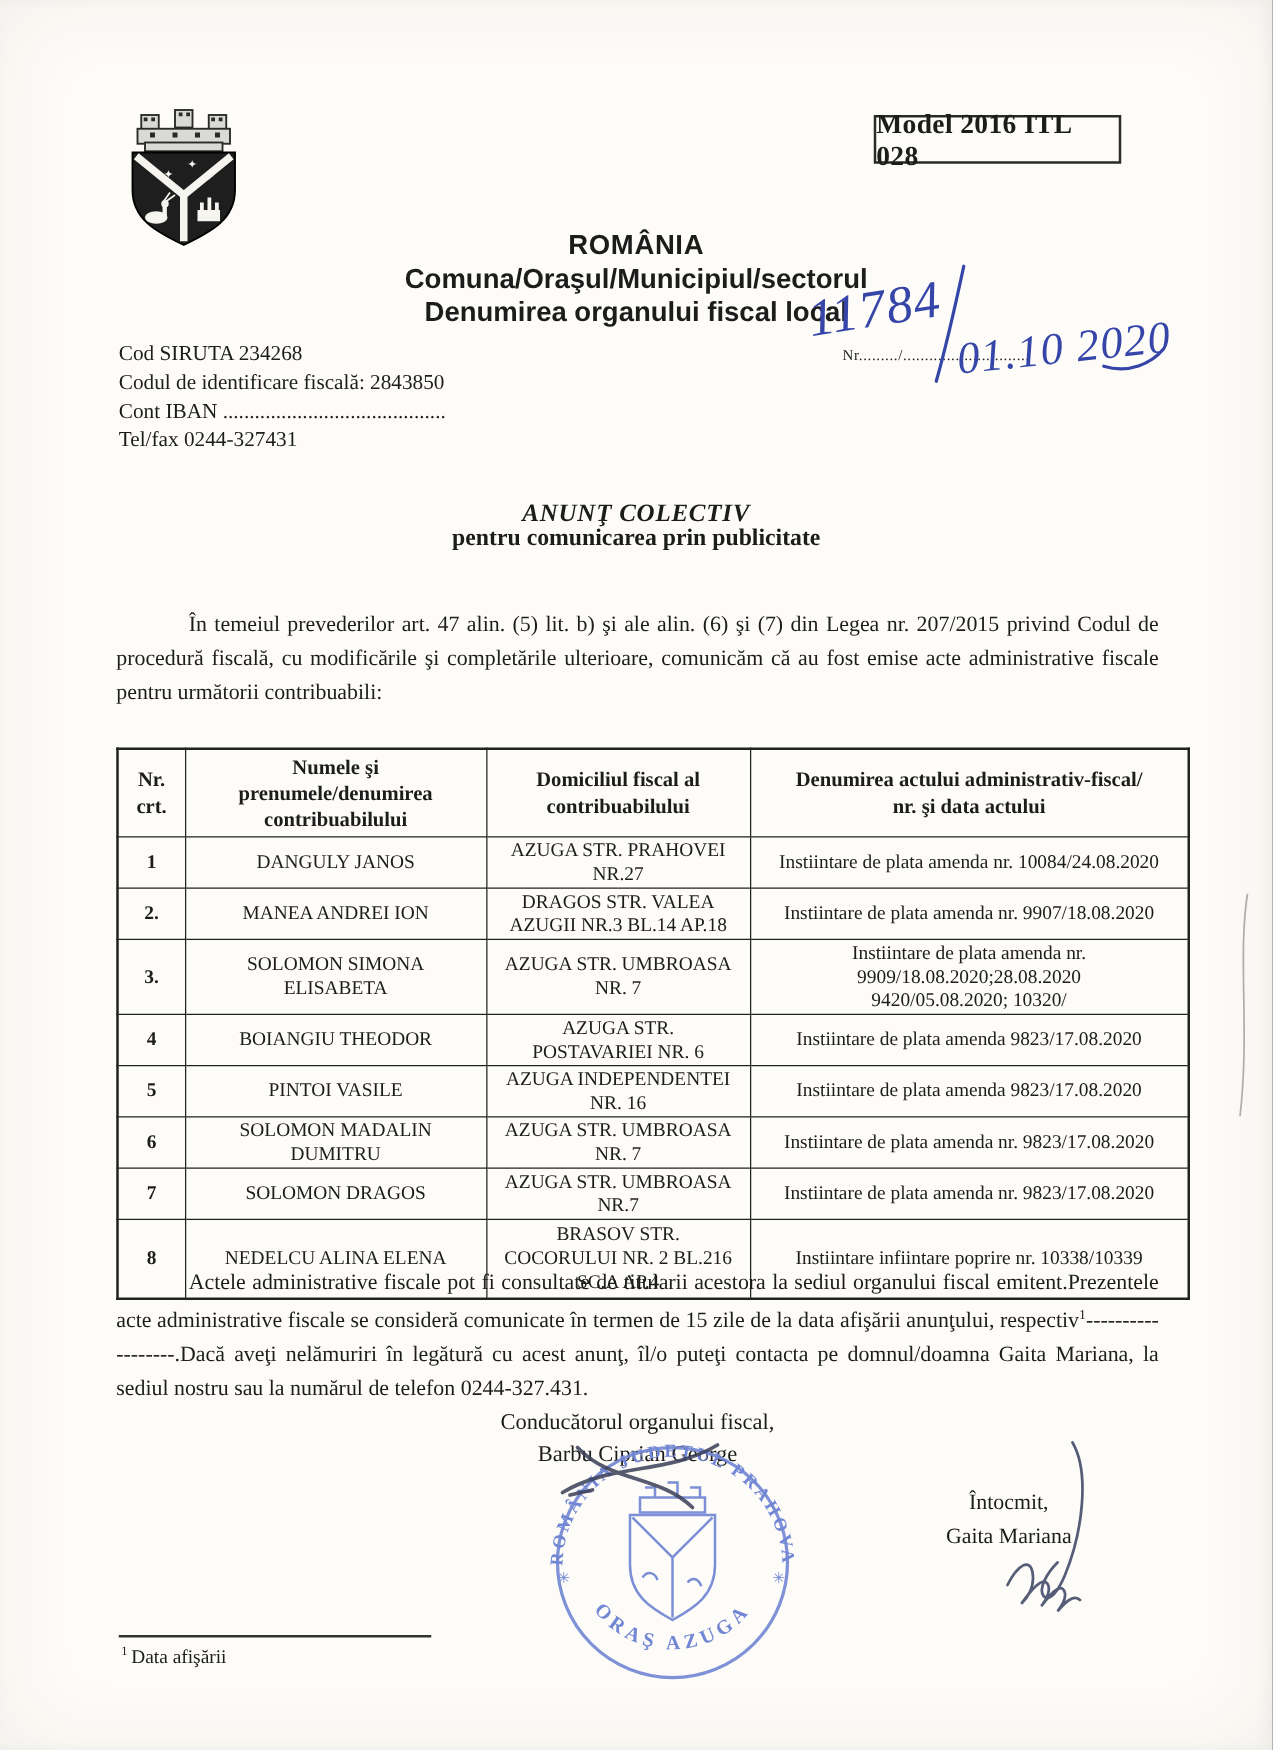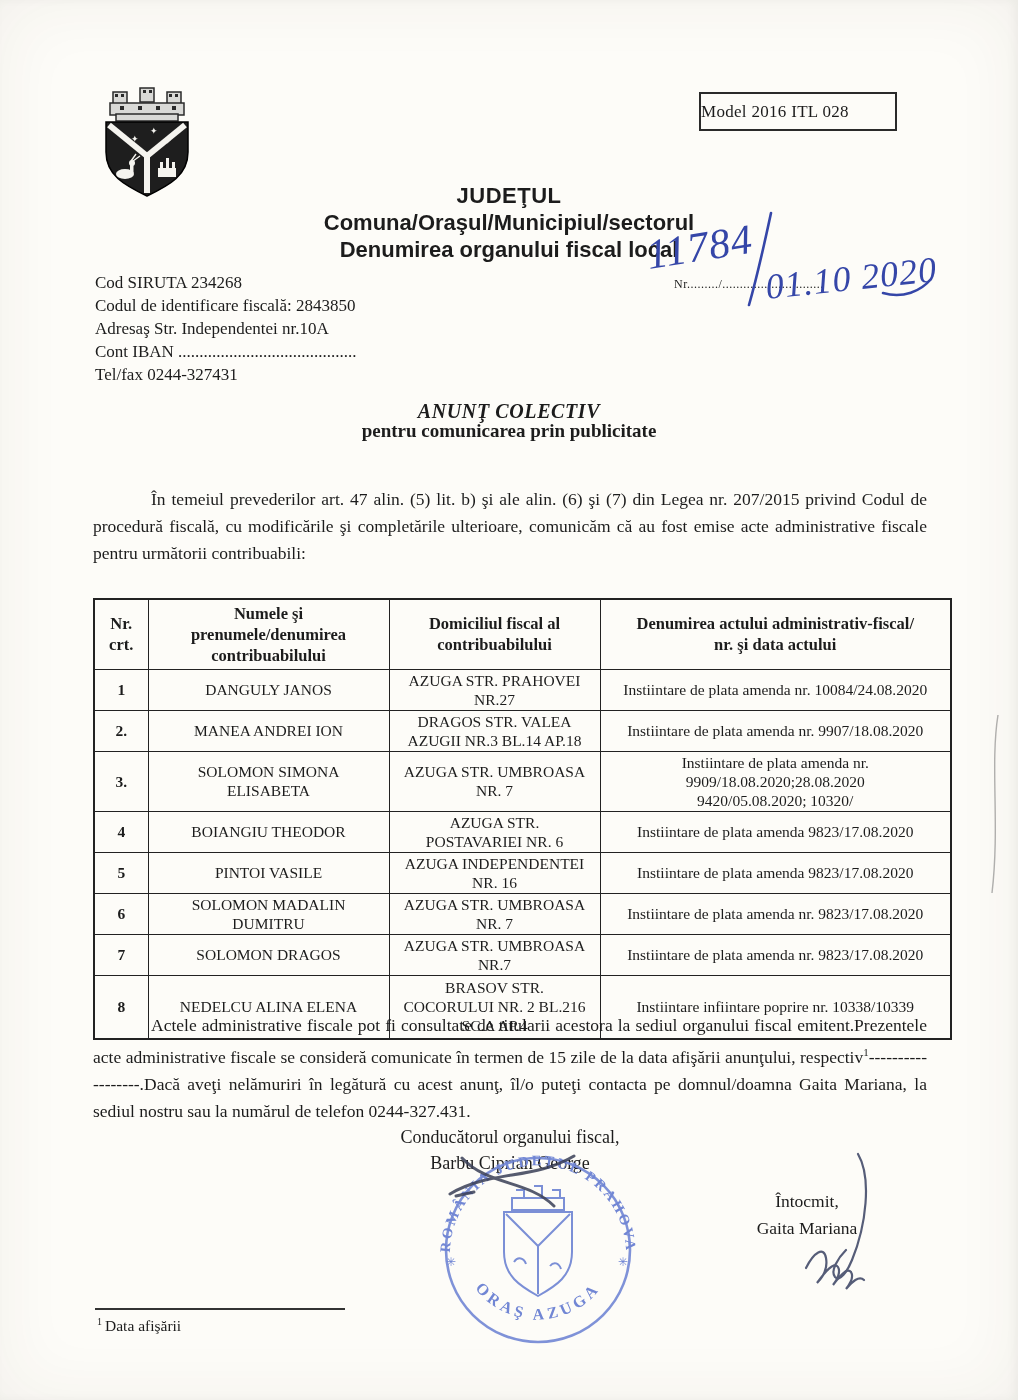--- a/index.html
+++ b/index.html
@@ -6,22 +6,22 @@
   .page{
     position:relative;width:1018px;height:1400px;margin:0 auto;
     background:#fdfcf8;overflow:hidden;
     font-family:"Liberation Serif","DejaVu Serif",serif;color:#1c1c1c;
     box-shadow:inset 0 0 70px rgba(60,55,40,.06), inset -4px 0 10px rgba(0,0,0,.04);
   }
   .abs{position:absolute;}
   
   .model-box{
     left:699px;top:92px;width:194px;height:35px;border:2px solid #2a2a2a;
-    display:flex;align-items:center;
-    font-weight:normal;font-size:17px;letter-spacing:.3px;
+    display:flex;align-items:center;justify-content:center;
+    font-weight:bold;font-size:22px;letter-spacing:.3px;
   }
   .hdr-center{left:0;top:183px;width:1018px;text-align:center;
     font-family:"Liberation Sans","DejaVu Sans",sans-serif;}
   .hdr-country{font-size:22px;font-weight:bold;letter-spacing:.5px;}
   .hdr-line{font-size:22px;font-weight:bold;margin-top:1px;}
   .nr-line{left:674px;top:277px;font-size:12px;letter-spacing:.5px;}
   .handwriting{left:645px;top:207px;width:290px;height:105px;pointer-events:none;}
   
   .issuer{left:95px;top:271px;width:420px;font-size:17px;line-height:23px;}
   
@@ -105,42 +105,41 @@
       <rect x="80" y="76" width="3" height="11"></rect>
       <rect x="86" y="80" width="3" height="7"></rect>
     </g>
   </svg>
 
   <div class="abs model-box">
     <span>Model 2016 ITL 028</span>
   </div>
 
   <div class="abs hdr-center">
-    <div class="hdr-country">JUDEŢUL</div>
+    <div class="hdr-country">ROMÂNIA</div>
     <div class="hdr-line">Comuna/Oraşul/Municipiul/sectorul</div>
     <div class="hdr-line">Denumirea organului fiscal local</div>
   </div>
 
   <div class="abs nr-line">Nr........./.............................</div>
 
   <svg class="abs handwriting" width="290" height="105" viewBox="0 0 290 105">
     <g fill="#3546a8" font-style="italic" font-size="42" font-family="DejaVu Serif">
       <text x="4" y="62" transform="rotate(-9 4 62)" letter-spacing="1">11784</text>
       <text x="122" y="92" transform="rotate(-6 122 92)" font-size="36" letter-spacing="1">01.10 2020</text>
     </g>
     <g stroke="#3546a8" stroke-width="2.6" fill="none" stroke-linecap="round">
       <path d="M 126 6 C 120 34 112 70 104 98"></path>
       <path d="M 238 86 C 258 92 276 84 286 72"></path>
     </g>
   </svg>
 
   <div class="abs issuer">
     <div>Cod SIRUTA 234268</div>
     <div> Codul de identificare fiscală: 2843850</div>
-    <div>Adresaş Str. Independentei nr.10A</div>
     <div>Cont IBAN ..........................................</div>
     <div>Tel/fax 0244-327431</div>
   </div>
 
   <div class="abs doc-title">ANUNŢ COLECTIV</div>
   <div class="abs doc-subtitle">pentru comunicarea prin publicitate</div>
 
   <div class="abs para p1">În temeiul prevederilor art. 47 alin. (5) lit. b) şi ale alin. (6) şi (7) din Legea nr. 207/2015 privind Codul de procedură fiscală, cu modificările şi completările ulterioare, comunicăm că au fost emise acte administrative fiscale pentru următorii contribuabili:</div>
 
   <table class="doc">

